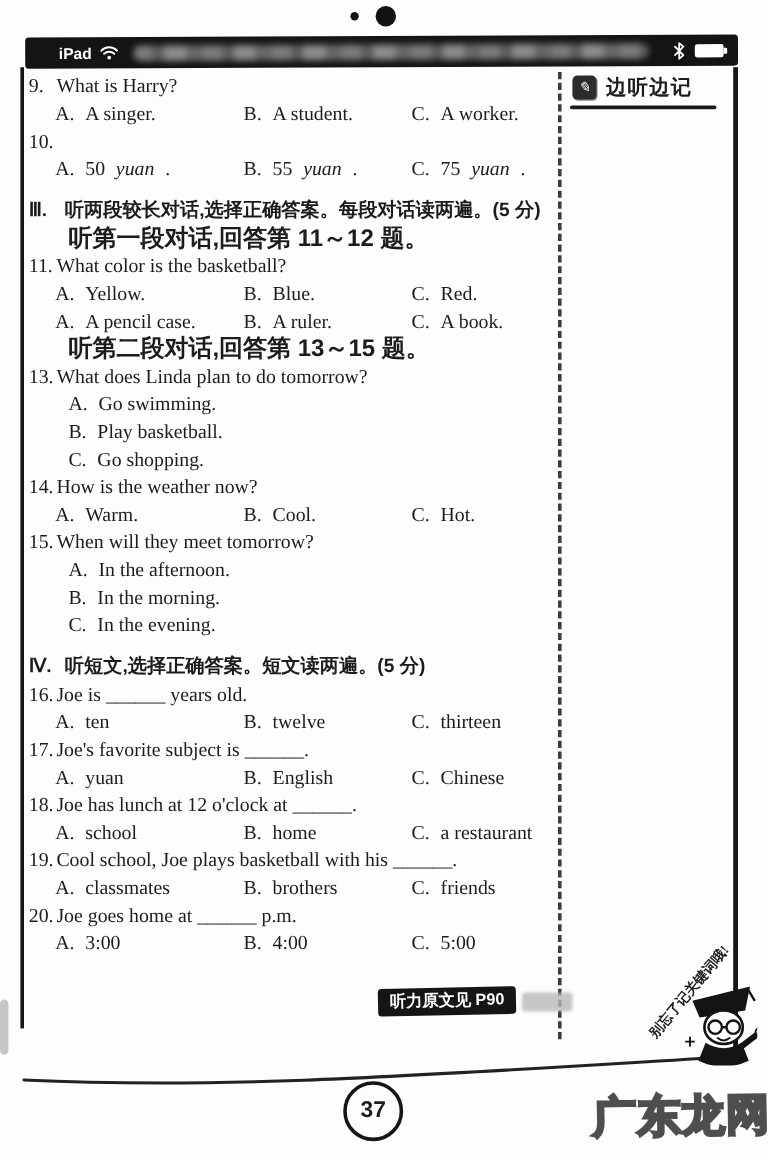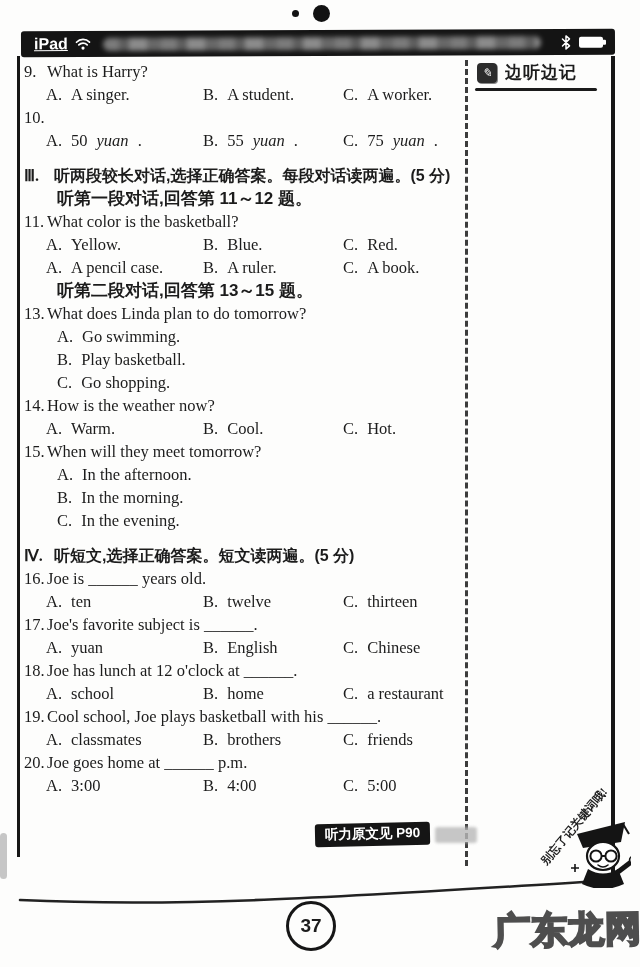--- a/index.html
+++ b/index.html
@@ -19,21 +19,21 @@
   .camera-dot.large{left:313px;top:5px;width:17px;height:17px;}
 
   
   .status-bar{
     position:absolute;left:21px;top:30px;width:594px;height:26px;
     background:#141414;border-radius:3px;
     display:flex;align-items:center;
     transform:rotate(-0.25deg);
     color:#fff;
   }
-  .sb-device{margin-left:13px;font-family:"Liberation Sans",sans-serif;font-weight:bold;font-size:16px;text-decoration:underline;}
+  .sb-device{margin-left:28px;font-family:"Liberation Sans",sans-serif;font-weight:bold;font-size:13px;}
   .sb-icon{display:inline-flex;align-items:center;margin-left:7px;}
   .sb-blur{
     flex:1;height:13px;margin:0 12px;border-radius:7px;opacity:.85;
     background:repeating-linear-gradient(90deg,#8d8d8d 0 16px,#6a6a6a 16px 26px,#a0a0a0 26px 44px,#777 44px 58px);
     filter:blur(2.5px);
   }
   .battery{width:24px;height:11px;background:#fff;border-radius:2px;position:relative;margin:0 12px 0 7px;}
   .battery .nub{position:absolute;right:-3px;top:3px;width:3px;height:5px;background:#fff;border-radius:0 1px 1px 0;}
 
   
@@ -51,21 +51,21 @@
     box-shadow:1px 1px 0 #888;
   }
   .notes-title{font-family:Liberation Sans, sans-serif;font-weight:bold;font-size:17px;letter-spacing:1px;}
   .notes-underline{position:absolute;left:475px;top:88px;width:122px;height:3px;background:#1b1b1b;border-radius:2px;}
 
   
   .content{position:absolute;left:24px;top:61px;width:437px;}
   .row{height:23px;display:flex;align-items:baseline;font-size:16.5px;line-height:22px;}
   .sec{margin-top:12px;font-weight:bold;font-family:"Liberation Sans",sans-serif;font-size:16px;}
   .sec .num{width:30px;flex:none;font-family:"Liberation Serif",serif;}
-  .sub{padding-left:33px;font-weight:bold;font-family:"Liberation Sans",sans-serif;font-size:17px;}
+  .sub{padding-left:33px;font-weight:bold;font-family:"Liberation Sans",sans-serif;font-size:20px;}
   .q .num{width:23px;flex:none;}
   .opts{display:grid;grid-template-columns:157px 140px 1fr;padding-left:22px;}
   .opt{display:flex;gap:9px;}
   .olabel{flex:none;}
   .optline{padding-left:33px;display:flex;gap:9px;}
   em{font-style:italic;}
 
   
   .badge-row{position:absolute;left:315px;top:823px;display:flex;align-items:center;}
   .transcript-badge{

